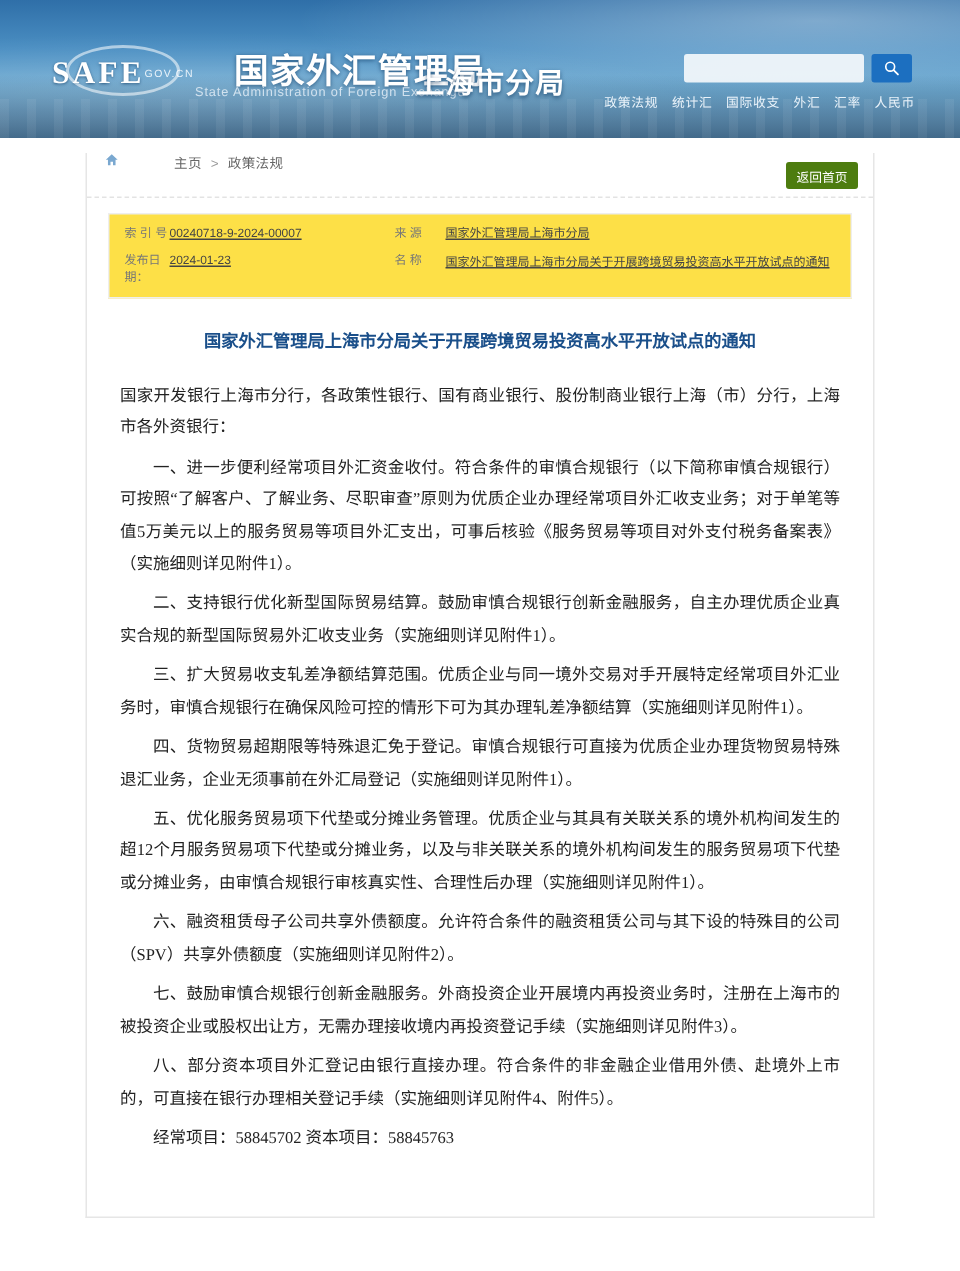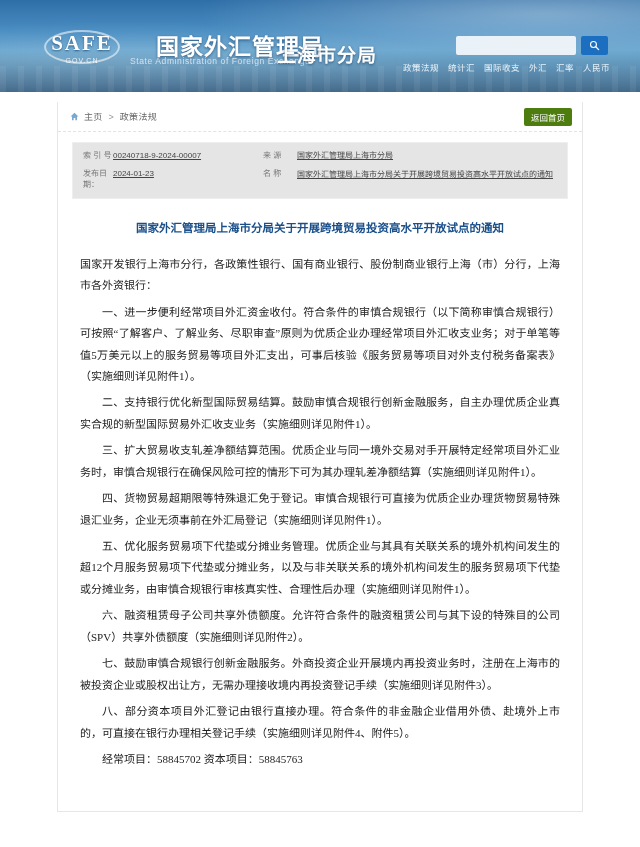--- a/index.html
+++ b/index.html
@@ -32,21 +32,21 @@
     content: "";
     position: absolute; left: 0; right: 0; bottom: 0; height: 26px;
     background:
       repeating-linear-gradient(90deg, rgba(255,255,255,.10) 0 6px, rgba(255,255,255,0) 6px 18px);
     opacity: .6;
   }
 
   .logo-safe {
     position: absolute; left: 42px; top: 28px;
     width: 80px; height: 40px;
-    display: flex; flex-direction: column; align-items: center; justify-content: center;
+    display: flex; flex-direction: row; align-items: center; justify-content: center;
   }
   .logo-safe .oval {
     position: absolute; left: 2px; top: 2px; width: 76px; height: 34px;
     border: 2px solid rgba(255,255,255,.55); border-radius: 50%;
   }
   .logo-safe .safe-text {
     font-family: "Liberation Serif", serif;
     font-size: 21px; font-weight: bold; letter-spacing: 2px;
     color: #ffffff; text-shadow: 0 1px 2px rgba(0,40,80,.6);
     line-height: 1;
@@ -111,42 +111,43 @@
     background: #ffffff;
     border: 1px solid #e6e6e6;
     border-top: none;
     min-height: 710px;
     position: relative;
     padding-bottom: 10px;
   }
 
   .crumb-bar {
     height: 30px;
-    display: flex; align-items: center;
+    display: flex; align-items: flex-start;
     padding: 0 12px;
     border-bottom: 1px dashed #e3e3e3;
     position: relative;
+    gap: 32px;
   }
   .crumb-home-icon { width: 9px; height: 9px; margin-right: 5px; display:inline-block; }
   .crumb {
     font-size: 9px; color: #666; letter-spacing: .3px;
   }
   .crumb a { color: #666; text-decoration: none; }
   .crumb .sep { margin: 0 3px; color: #999; }
   .back-btn {
     position: absolute; right: 10px; top: 6px;
     background: #4d7c0f; color: #fff;
     font-size: 8.5px; border: none; border-radius: 2px;
     padding: 3px 7px; cursor: pointer;
   }
 
   .meta {
     margin: 10px 14px 0 14px;
     border: 1px solid #eeeeee;
-    background: #e5e5e5;
+    background: #fde047;
     padding: 8px 10px;
     display: grid;
     grid-template-columns: 30px 150px 34px 1fr;
     row-gap: 7px;
     font-size: 8px; color: #555;
     line-height: 1.35;
   }
   .meta .lbl { color: #777; white-space: pre-line; }
   .meta .val { color: #444; text-decoration: underline; }
   .meta .val.doc-name { line-height: 1.45; }

